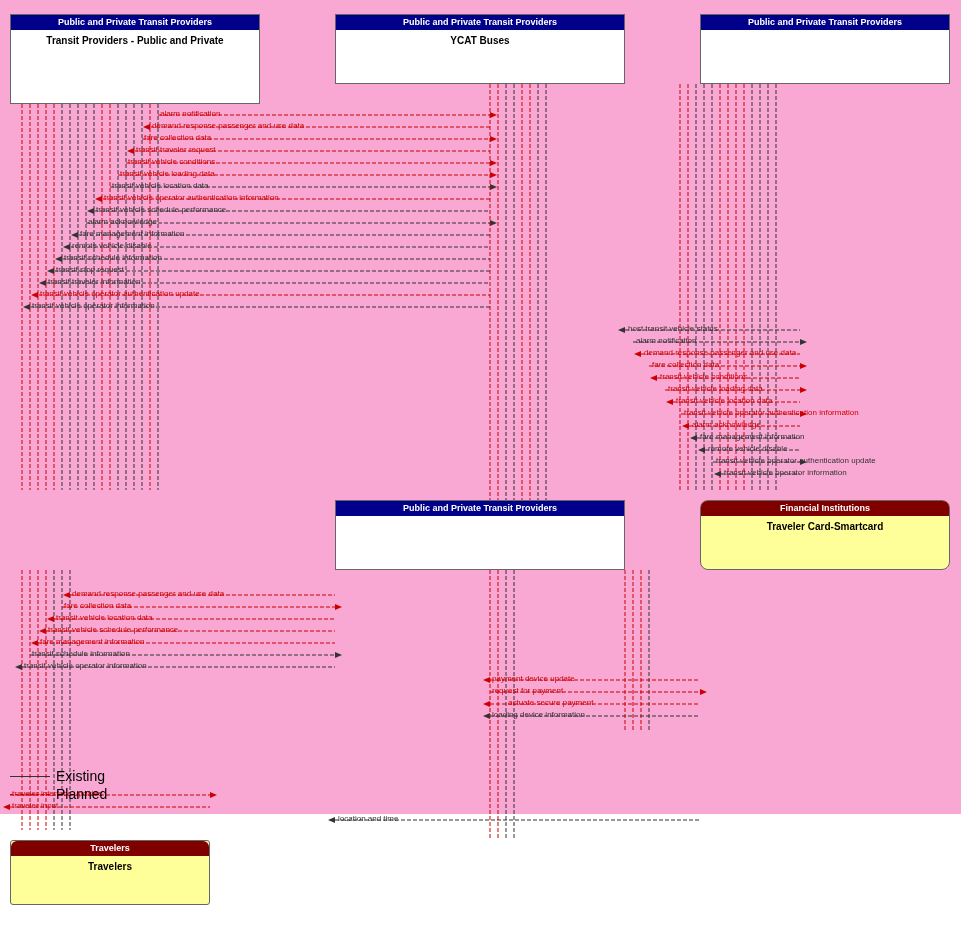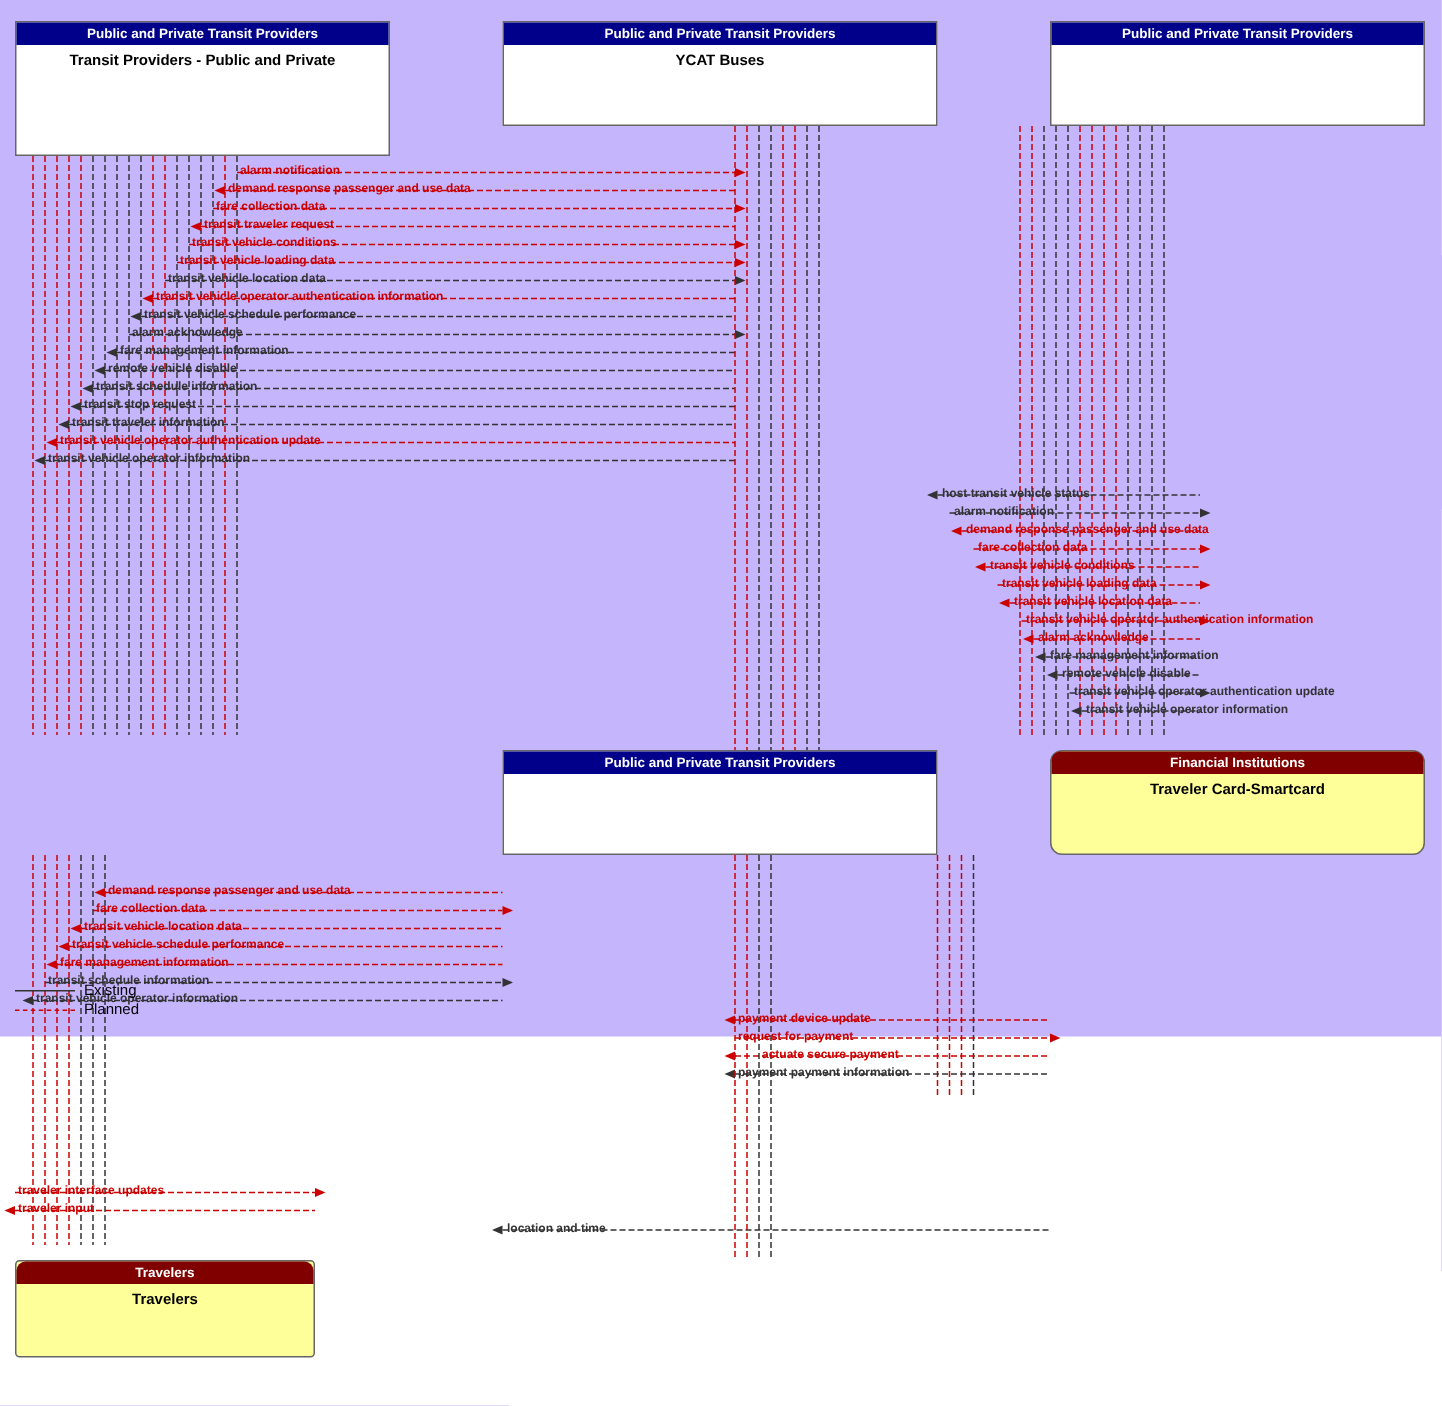--- a/index.html
+++ b/index.html
@@ -1,33 +1,33 @@
 <!DOCTYPE html>
 <html><head>
   <meta charset="utf-8">
   <style>
     * { box-sizing: border-box; margin: 0; padding: 0; }
     body { background: #fff; font-family: Arial, sans-serif; font-size: 10px; position: relative; width: 961px; height: 937px; overflow: hidden; }
     
-    .diagram-container { position: relative; width: 961px; height: 691px; background: #c4b5fd; }
+    .diagram-container { position: relative; width: 961px; height: 814px; background: #f9a8d4; }
     
     
     .box { position: absolute; border: 1px solid #666; background: white; }
     .box-header { font-size: 9px; font-weight: bold; color: white; text-align: center; padding: 2px 4px; line-height: 1.2; }
     .box-title { font-size: 10px; font-weight: bold; color: #000; padding: 4px 6px; line-height: 1.3; text-align: center; }
     
     .header-blue { background: #00008B; }
     .header-maroon { background: #800000; }
     
     
-    .legend { position: absolute; bottom: 10px; left: 10px; font-size: 10px; }
+    .legend { position: absolute; bottom: 10px; left: 10px; font-size: 14px; }
     .legend-item { display: flex; align-items: center; margin-bottom: 2px; }
 
     
-    .flow-label { position: absolute; font-size: 8px; white-space: nowrap; font-weight: bold; }
+    .flow-label { position: absolute; font-size: 8px; white-space: nowrap; }
     .flow-red { color: #cc0000; }
     .flow-black { color: #333; }
 
     
     svg.arrows { position: absolute; top: 0; left: 0; width: 961px; height: 937px; pointer-events: none; }
   </style>
 </head>
 <body>
 
 <div class="diagram-container">
@@ -293,21 +293,21 @@
   <div class="flow-label flow-red" style="left:64px;top:601px;">fare collection data</div>
   <div class="flow-label flow-red" style="left:56px;top:613px;">transit vehicle location data</div>
   <div class="flow-label flow-red" style="left:48px;top:625px;">transit vehicle schedule performance</div>
   <div class="flow-label flow-red" style="left:40px;top:637px;">fare management information</div>
   <div class="flow-label flow-black" style="left:32px;top:649px;">transit schedule information</div>
   <div class="flow-label flow-black" style="left:24px;top:661px;">transit vehicle operator information</div>
 
   <div class="flow-label flow-red" style="left:492px;top:674px;">payment device update</div>
   <div class="flow-label flow-red" style="left:492px;top:686px;">request for payment</div>
   <div class="flow-label flow-red" style="left:508px;top:698px;text-align:center;">actuate secure payment</div>
-  <div class="flow-label flow-black" style="left:492px;top:710px;">payment payment information</div>
+  <div class="flow-label flow-black" style="left:492px;top:710px;">loading device information</div>
 
   <div class="flow-label flow-red" style="left:12px;top:789px;">traveler interface updates</div>
   <div class="flow-label flow-red" style="left:12px;top:801px;">traveler input</div>
 
   <div class="flow-label flow-black" style="left:338px;top:814px;">location and time</div>
 
   <div class="legend" style="bottom:10px;left:10px;position:absolute;">
     <div class="legend-item">
       <div style="width:40px;height:1px;background:#333;margin-right:6px;"></div>
       <span>Existing</span>

